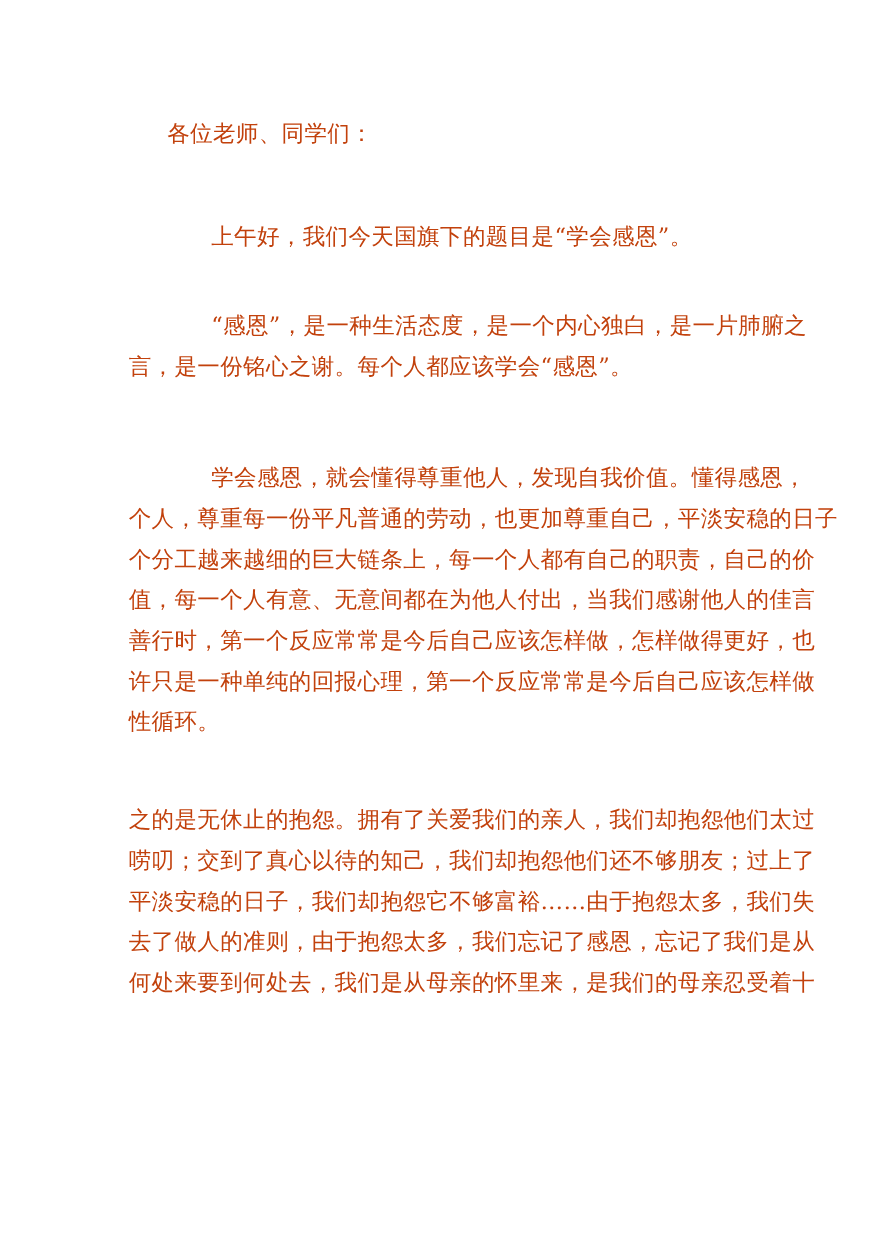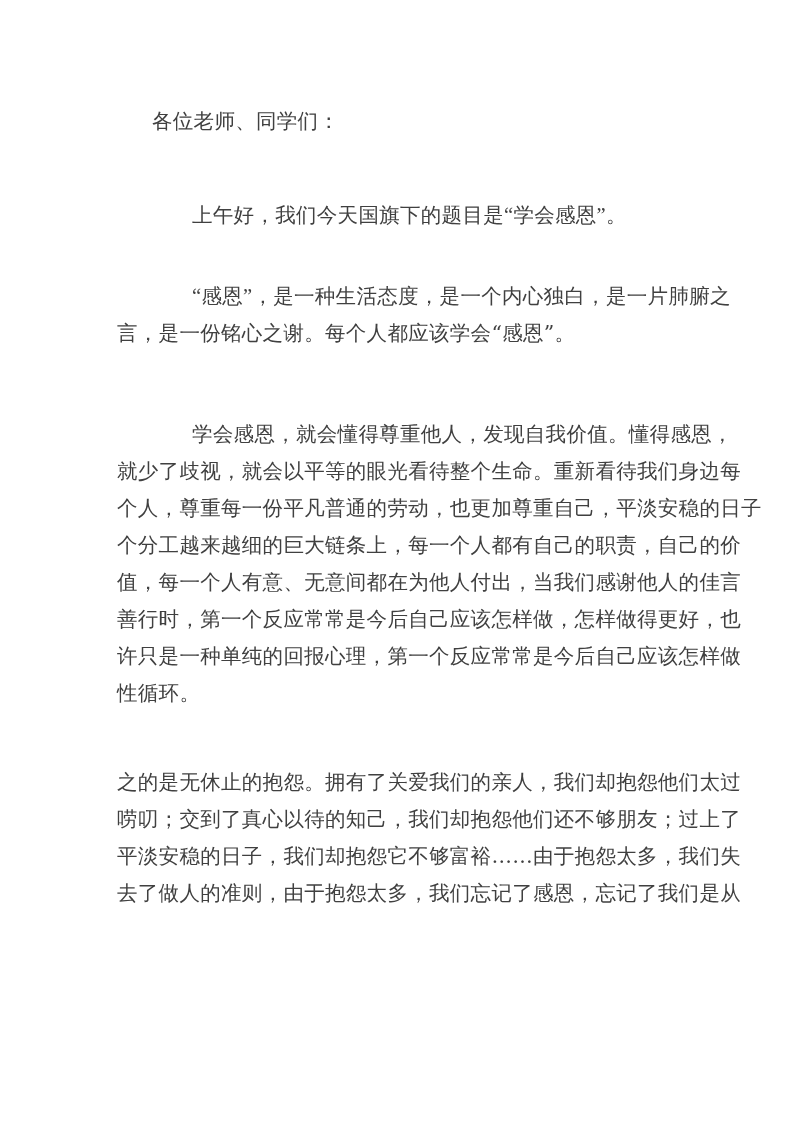--- a/index.html
+++ b/index.html
@@ -1,53 +1,53 @@
 <!DOCTYPE html>
 <html><head>
 <meta charset="utf-8">
 <style>
   html, body { margin: 0; padding: 0; background: #ffffff; }
   body { width: 793px; height: 1122px; position: relative; overflow: hidden; }
   .page {
     position: absolute; left: 117px; top: 103px; width: 562px;
     font-family: "DejaVu Serif", "Liberation Serif", serif;
-    font-size: 20.5px; color: #404040; line-height: 37px;
+    font-size: 20.5px; color: #c2410c; line-height: 37px;
   }
   .para { margin: 0 0 36px 0; text-align: justify; text-justify: inter-character; }
   .para .line { display: block; white-space: nowrap; letter-spacing: 0.3px; }
   .indent { padding-left: 35px; }
-  .indent2 { padding-left: 75px; font-family: Liberation Serif, serif; }
+  .indent2 { padding-left: 75px; }
 </style>
 </head>
 <body>
 
 <div class="page">
   <p class="para" style="margin-bottom:57px;">
     <span class="line indent">各位老师、同学们：</span>
   </p>
 
   <p class="para" style="margin-bottom:44px;">
     <span class="line indent2">上午好，我们今天国旗下的题目是“学会感恩”。</span>
   </p>
 
   <p class="para" style="margin-bottom:64px;">
     <span class="line indent2">“感恩”，是一种生活态度，是一个内心独白，是一片肺腑之</span>
     <span class="line">言，是一份铭心之谢。每个人都应该学会“感恩”。</span>
   </p>
 
   <p class="para" style="margin-bottom:52px;">
     <span class="line indent2">学会感恩，就会懂得尊重他人，发现自我价值。懂得感恩，</span>
-    <span class="line">就少了歧视，就会以平等的眼光看待整个生命。重新看待我们身边每</span>
     <span class="line">个人，尊重每一份平凡普通的劳动，也更加尊重自己，平淡安稳的日子</span>
     <span class="line">个分工越来越细的巨大链条上，每一个人都有自己的职责，自己的价</span>
     <span class="line">值，每一个人有意、无意间都在为他人付出，当我们感谢他人的佳言</span>
     <span class="line">善行时，第一个反应常常是今后自己应该怎样做，怎样做得更好，也</span>
     <span class="line">许只是一种单纯的回报心理，第一个反应常常是今后自己应该怎样做</span>
     <span class="line">性循环。</span>
   </p>
 
   <p class="para">
     <span class="line">之的是无休止的抱怨。拥有了关爱我们的亲人，我们却抱怨他们太过</span>
     <span class="line">唠叨；交到了真心以待的知己，我们却抱怨他们还不够朋友；过上了</span>
     <span class="line">平淡安稳的日子，我们却抱怨它不够富裕……由于抱怨太多，我们失</span>
     <span class="line">去了做人的准则，由于抱怨太多，我们忘记了感恩，忘记了我们是从</span>
+    <span class="line">何处来要到何处去，我们是从母亲的怀里来，是我们的母亲忍受着十</span>
   </p>
 </div>
 
 </body></html>

